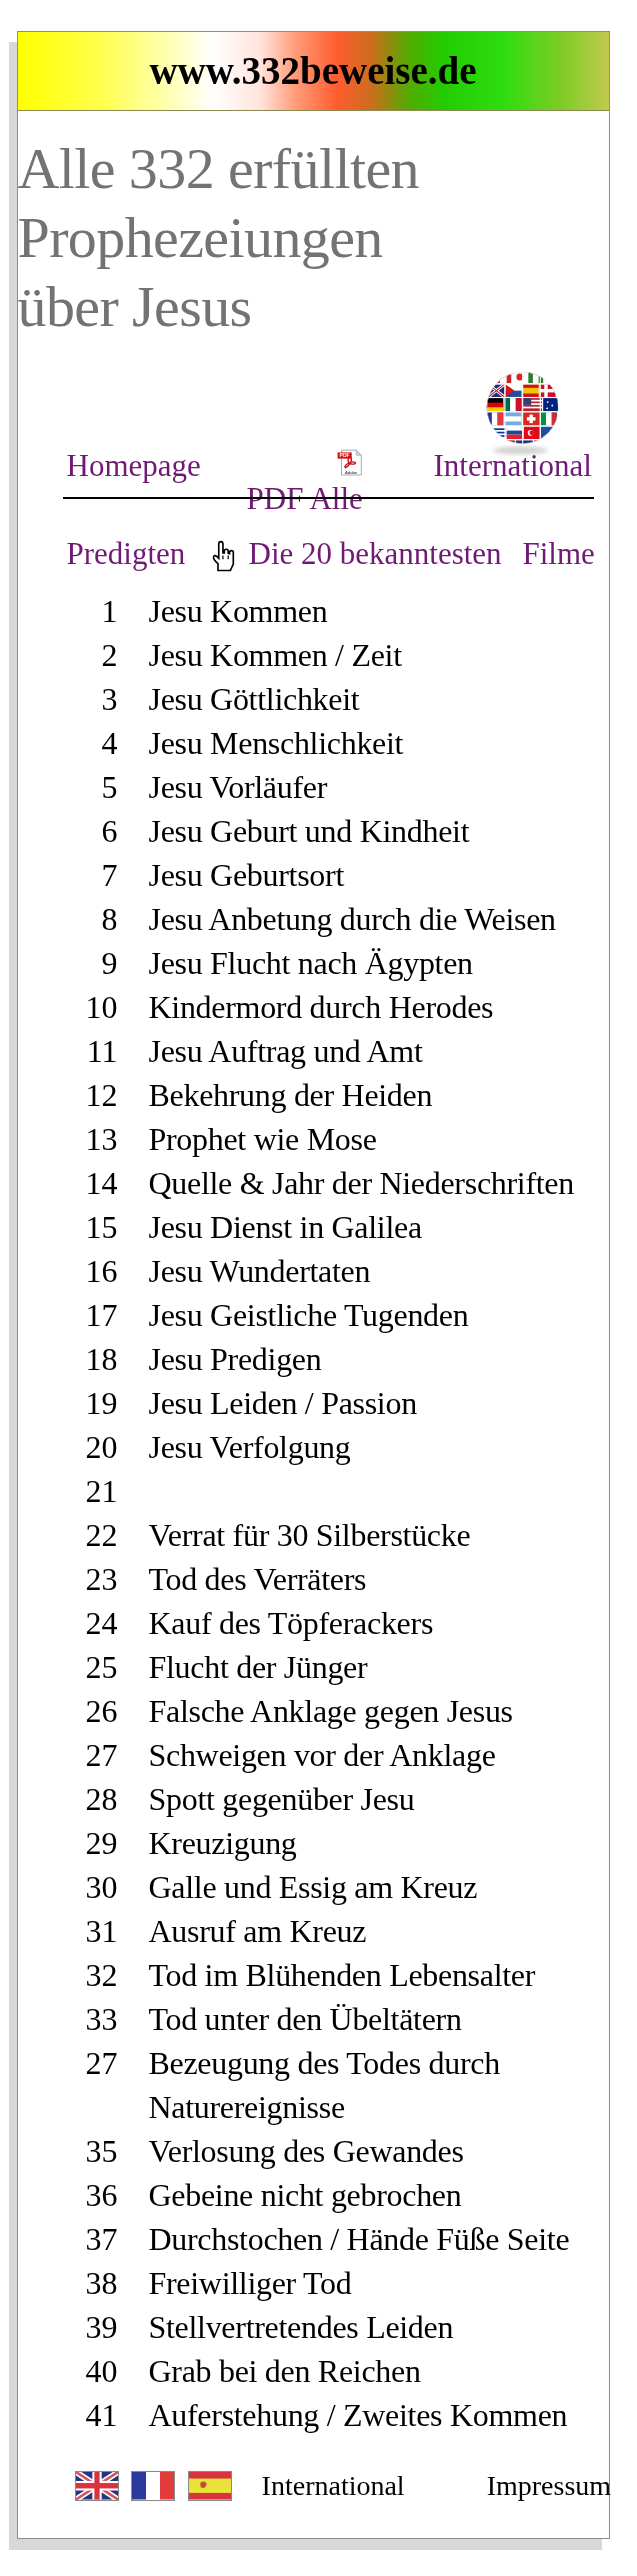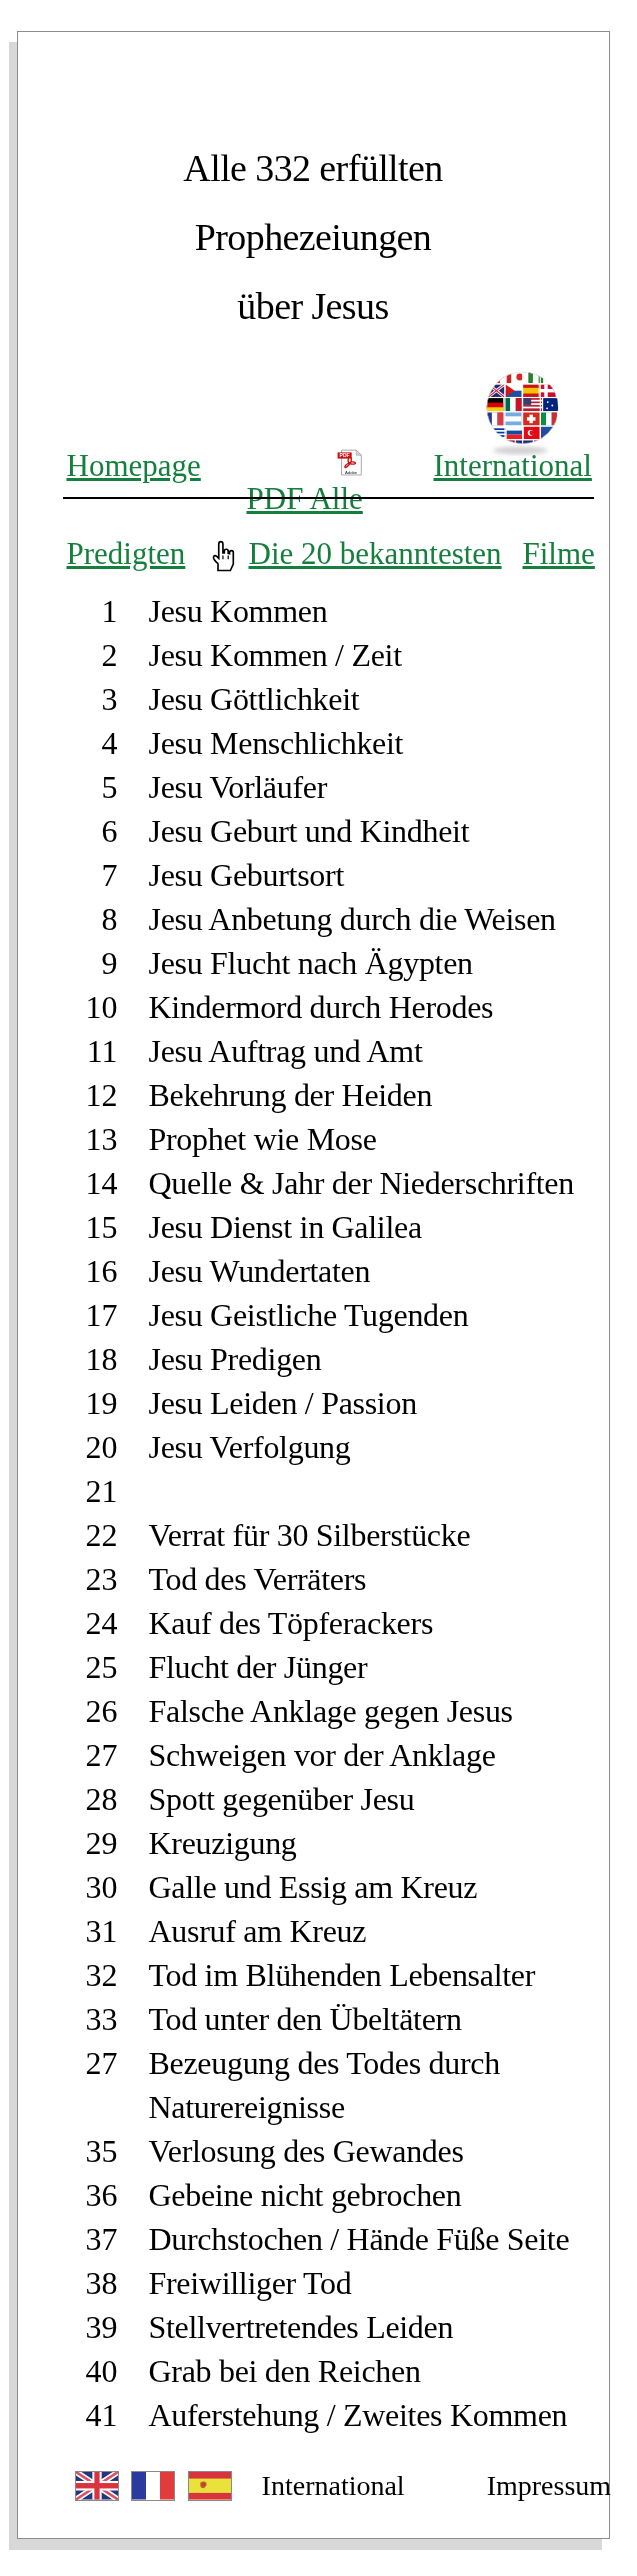--- a/index.html
+++ b/index.html
@@ -6,25 +6,25 @@
   .page{position:relative;width:637px;height:2576px;background:#ffffff;overflow:hidden;
         font-family:"Liberation Serif","DejaVu Serif",serif;color:#111;}
   .shadow{position:absolute;left:8.5px;top:42px;width:593px;height:2508px;background:#d8d8d8;}
   .card{position:absolute;left:16.5px;top:31px;width:593px;height:2508px;box-sizing:border-box;
         background:#ffffff;border:0.6px solid #8c8c8c;}
   .banner{position:absolute;left:0;top:0;width:100%;height:78px;line-height:78px;text-align:center;
           font-size:39px;font-weight:bold;letter-spacing:0;color:#000;border-bottom:0.6px solid #8a8a52;
           background:linear-gradient(90deg,#ffff00 0%,#ffff4d 14%,#ffffb8 26%,#ffffff 33%,
             #ffe4dc 41%,#ff9b78 47%,#ff5c2e 54%,#c96f1d 60%,#55aa00 66%,#22cc00 72%,
             #2edd0f 82%,#7ecc26 92%,#c3c94f 100%);}
-  .title{position:absolute;left:0;top:102px;width:100%;text-align:center;
-         font-size:38px;line-height:69px;color:#000000;letter-spacing:-0.6px;}
+  .title{position:absolute;left:0;top:102px;width:100%;text-align:left;
+         font-size:58px;line-height:69px;color:#737373;letter-spacing:-0.6px;}
   .globe{position:absolute;top:337px;right:47px;width:77px;height:86px;}
   .nav-row{position:absolute;left:0;width:100%;height:44px;font-size:31px;}
-  .nav-row .nav-item{position:absolute;top:0;white-space:nowrap;color:#15803d;cursor:pointer;text-decoration:underline;}
+  .nav-row .nav-item{position:absolute;top:0;white-space:nowrap;color:#701a75;cursor:pointer;}
   .nav1{top:416px;}
   .rule{position:absolute;left:45px;top:465px;width:531px;height:2.3px;background:#000;}
   .nav2{top:504px;text-align:right;}
   .pdf-group{display:inline-flex;align-items:flex-end;gap:5.7px;flex-direction:column;}
   .pdf-ico{display:inline-block;width:26px;height:27px;vertical-align:-3.4px;}
   .hand-ico{display:inline-block;width:27px;height:33px;}
   .list{position:absolute;left:0;top:557px;width:100%;}
   .row{display:grid;grid-template-columns:100px 461px;column-gap:31px;
        font-size:32px;line-height:44px;}
   .row .num{text-align:right;color:#000;}
@@ -38,20 +38,23 @@
   .foot-impressum{margin-left:82px;}
 </style>
 </head>
 <body>
 
 <div class="page">
   <div class="shadow"></div>
 
   <div class="card">
 
+    <div class="banner">
+      <span>www.332beweise.de</span>
+    </div>
 
     <div class="title">
       <div>Alle 332 erfüllten</div>
       <div>Prophezeiungen</div>
       <div>über Jesus</div>
     </div>
 
     <div class="globe">
       <svg viewBox="0 0 135 152" xmlns="http://www.w3.org/2000/svg">
         <defs>

